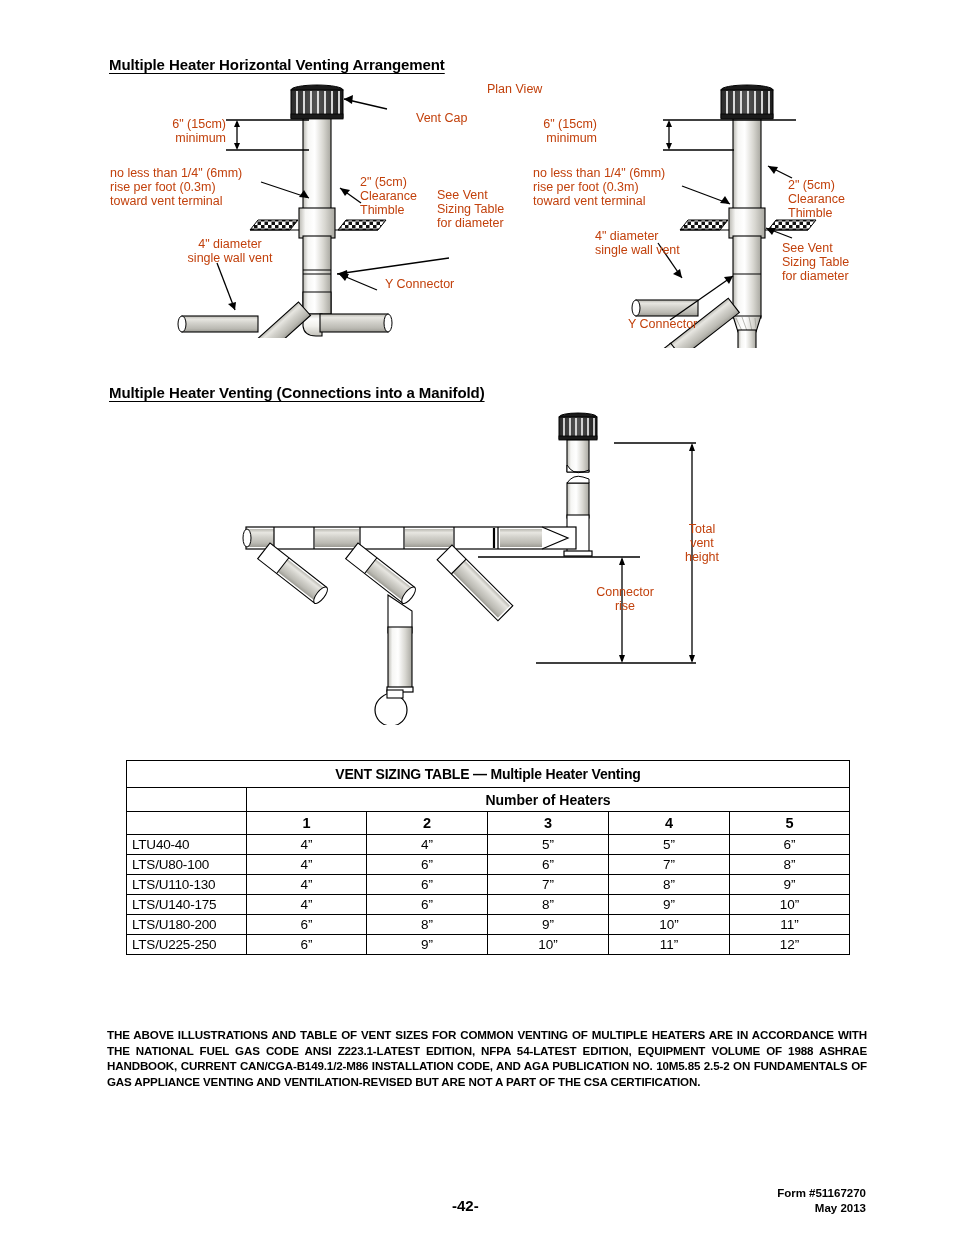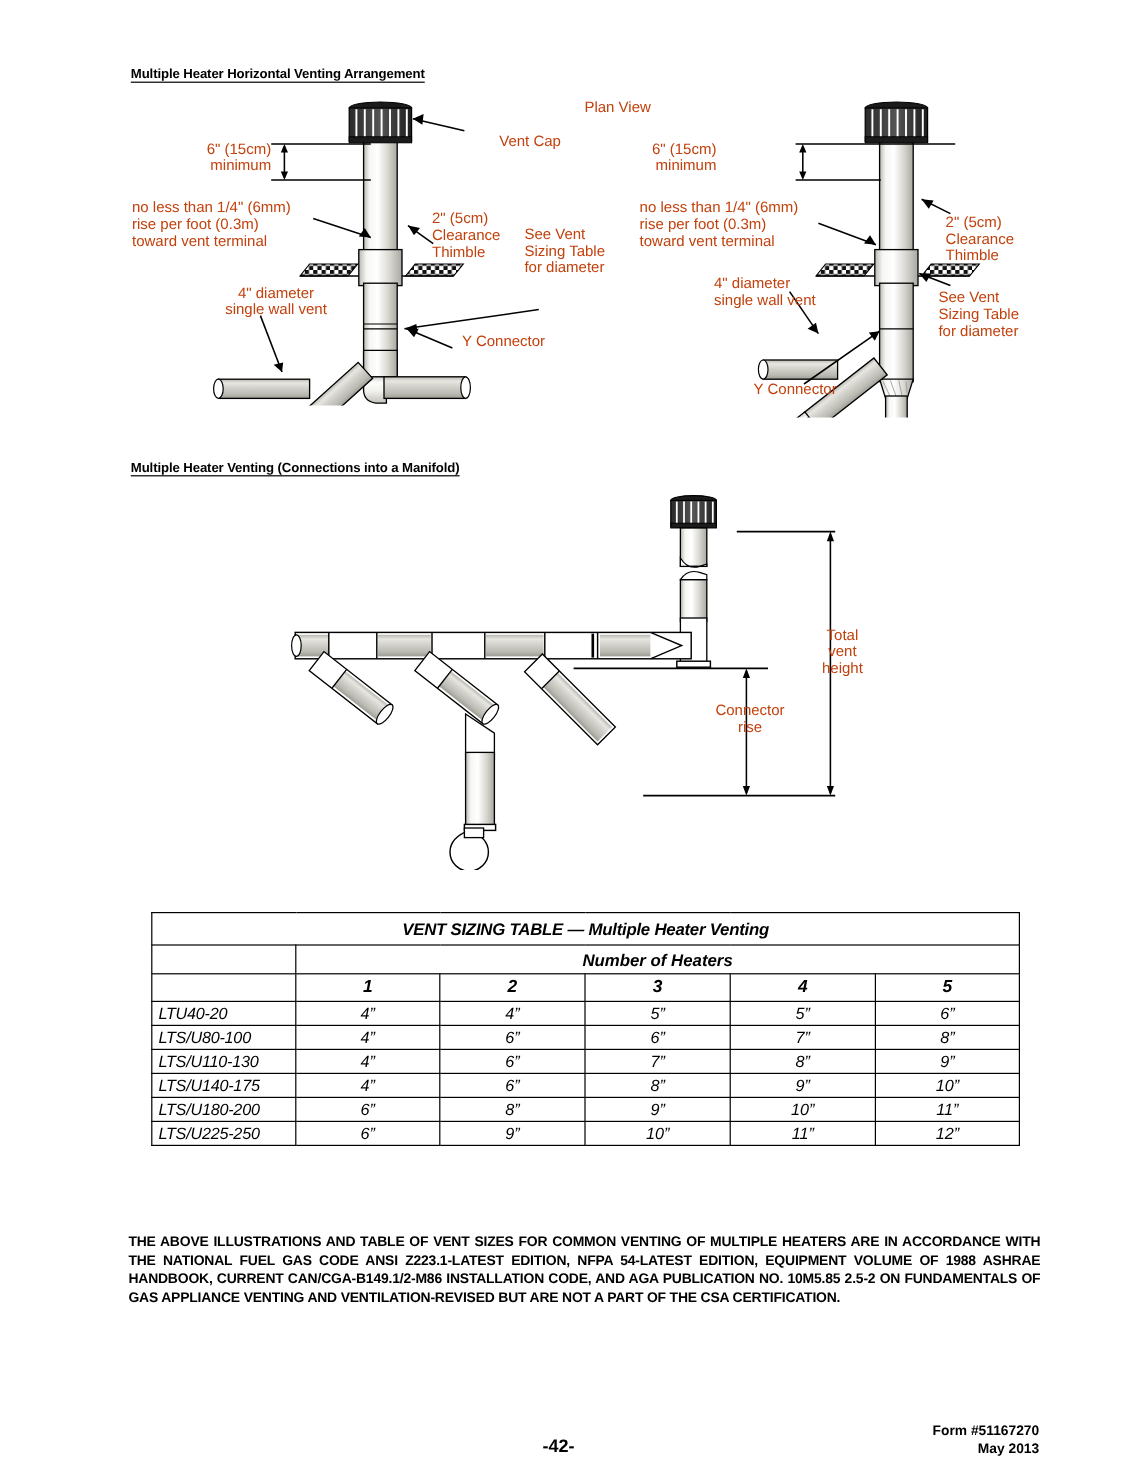--- a/index.html
+++ b/index.html
@@ -16,21 +16,21 @@
     width: 954px;
     height: 1235px;
     background: #ffffff;
     overflow: hidden;
   }
   .abs { position: absolute; }
 
   
   .section-heading {
     font-weight: bold;
-    font-size: 11px;
+    font-size: 15px;
     letter-spacing: -0.1px;
     text-decoration: underline;
     text-underline-offset: 3px;
     white-space: nowrap;
   }
 
   
   .lbl {
     font-size: 12.5px;
     line-height: 14.2px;
@@ -71,21 +71,20 @@
     table-layout: fixed;
     background: #fff;
   }
   table.vent td, table.vent th {
     border: 1.6px solid #000;
     padding: 0;
     text-align: center;
     vertical-align: middle;
     font-size: 13.5px;
     height: 19px;
-    font-style: italic;
   }
   table.vent .tbl-title {
     font-weight: bold;
     font-size: 14px;
     height: 26px;
     letter-spacing: -0.2px;
   }
   table.vent .tbl-subtitle {
     font-weight: bold;
     font-size: 14px;
@@ -501,21 +500,21 @@
         <tr>
           <td class="blank-cell"></td>
           <td class="colnum">1</td>
           <td class="colnum">2</td>
           <td class="colnum">3</td>
           <td class="colnum">4</td>
           <td class="colnum">5</td>
         </tr>
 
         <tr class="heavy-rule">
-          <td class="modelcell">LTU40-20</td>
+          <td class="modelcell">LTU40-40</td>
           <td class="sizecell">4”</td>
           <td class="sizecell">4”</td>
           <td class="sizecell">5”</td>
           <td class="sizecell">5”</td>
           <td class="sizecell">6”</td>
         </tr>
         <tr>
           <td class="modelcell">LTS/U80-100</td>
           <td class="sizecell">4”</td>
           <td class="sizecell">6”</td>

